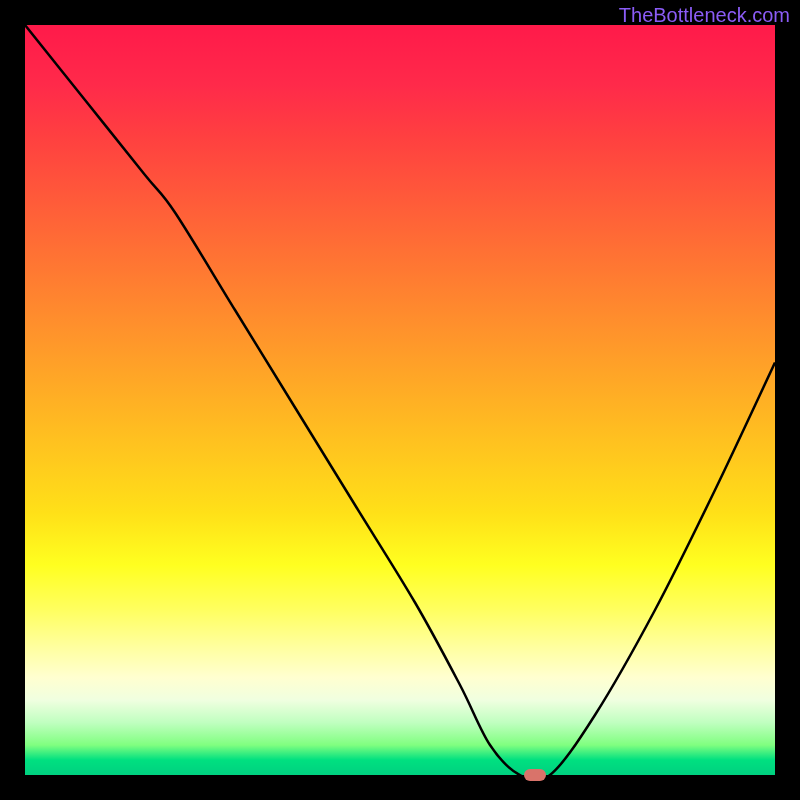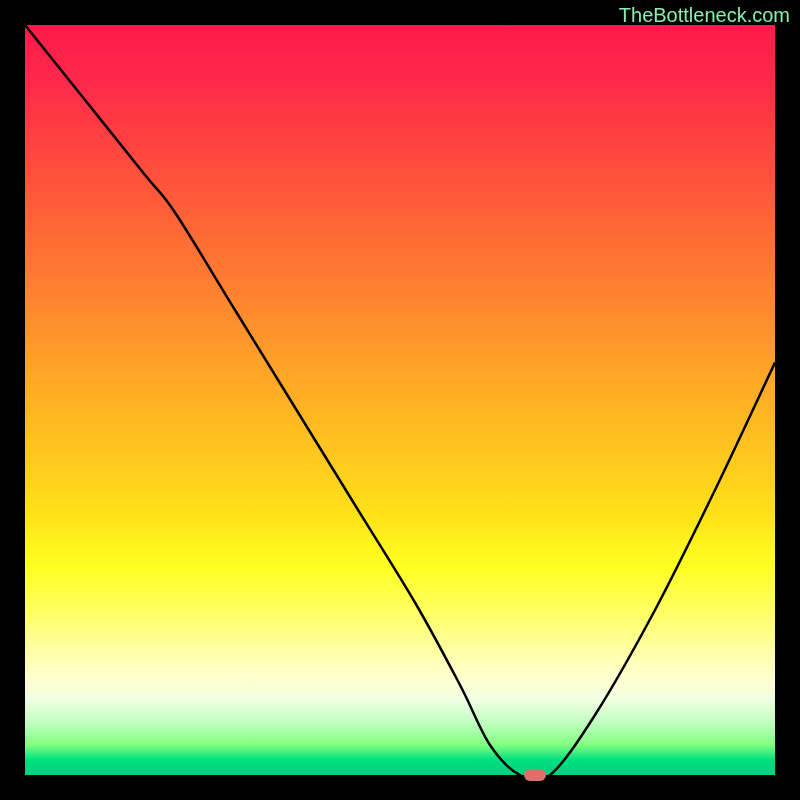--- a/index.html
+++ b/index.html
@@ -8,21 +8,21 @@
     width: 800px;
     height: 800px;
     background: #000;
     position: relative;
     font-family: Arial, sans-serif;
   }
   .watermark {
     position: absolute;
     top: 4px;
     right: 10px;
-    color: #86efac;
+    color: #8b5cf6;
     font-size: 20px;
     font-weight: 500;
     z-index: 10;
   }
   .plot-area {
     position: absolute;
     left: 25px;
     top: 25px;
     width: 750px;
     height: 750px;

